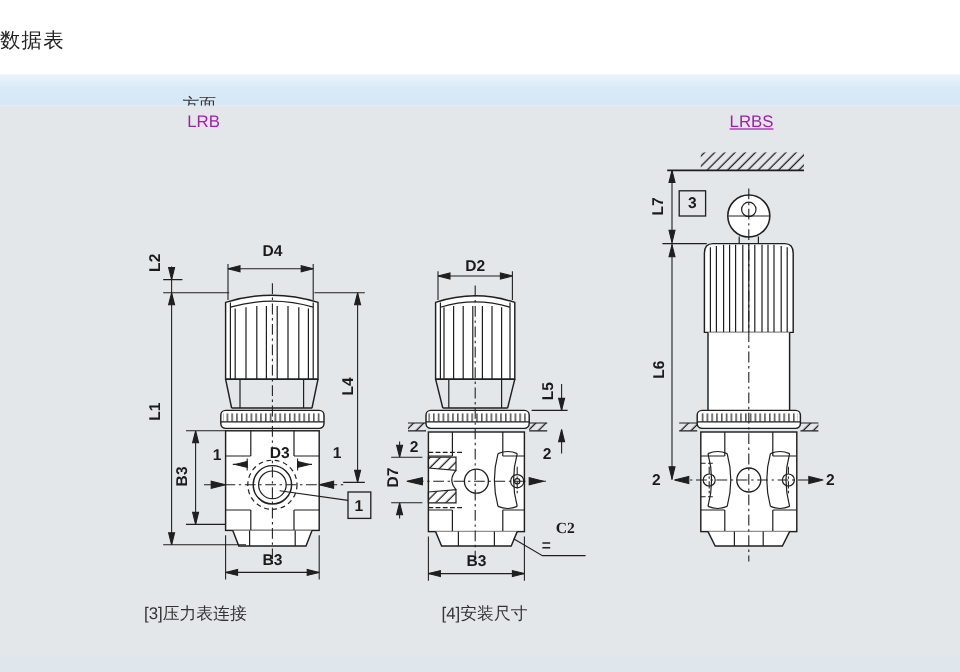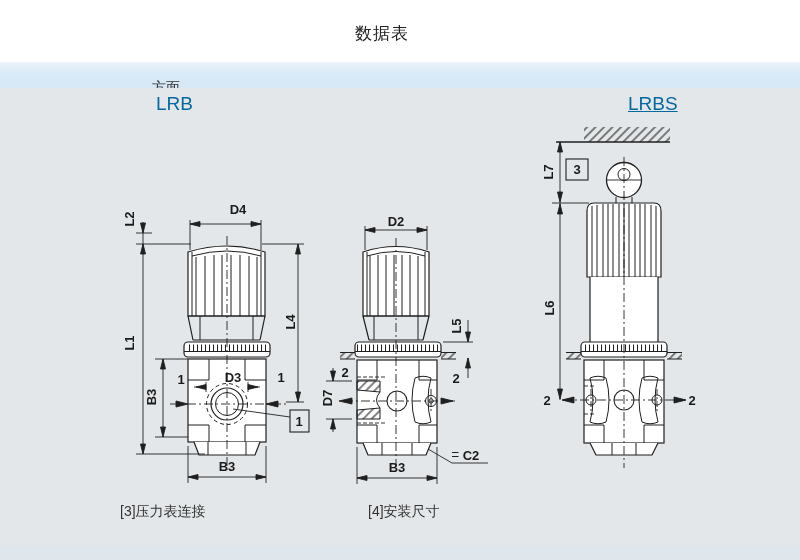--- a/index.html
+++ b/index.html
@@ -1,44 +1,44 @@
 <!DOCTYPE html>
 <html><head>
 <meta charset="utf-8">
 <style>
   html,body { margin:0; padding:0; }
   .page { width:800px; height:560px; position:relative; background:#ffffff;
           font-family:"Liberation Sans", sans-serif; overflow:hidden; }
-  .title { position:absolute; top:22px; left:0; width:764px; text-align:center;
+  .title { position:absolute; top:22px; left:0; width:764px; text-align:left;
            font-size:17px; color:#222; letter-spacing:1px; }
   .band  { position:absolute; left:0; top:62px; width:800px; height:26px;
            background:linear-gradient(180deg,#ecf4fb 0%,#d8e9f7 45%,#d6e8f6 100%); }
   .band-label { position:absolute; left:152px; top:59px; font-size:14px; color:#333;margin-top:20px; }
   .gray  { position:absolute; left:0; top:88px; width:800px; height:472px; background:#e4e7e9; }
   .bottom-strip { position:absolute; left:0; top:546px; width:800px; height:14px; background:#dfe7ed; }
-  .view-label { position:absolute; font-size:19px; color:#0369a1; }
+  .view-label { position:absolute; font-size:14px; color:#a21caf; }
   svg.drawing { position:absolute; left:0; top:0; }
   .dim { position:absolute; font-size:13px; font-weight:bold; color:#1a1a1a;
          transform:translate(-50%,-50%); white-space:nowrap; line-height:1; }
   .dim.v { transform:translate(-50%,-50%) rotate(-90deg); }
   .dim.mask { background:#e4e7e9; padding:0 1px; }
   .foot { position:absolute; font-size:14px; color:#333; }
 </style>
 </head>
 <body>
 
 <div class="page">
 
   <div class="title">数据表</div>
   <div class="band"></div>
   <div class="band-label">方面</div>
   <div class="gray"></div>
 
   <div class="view-label" style="left:156px; top:93px;">LRB</div>
-  <div class="view-label" style="left:628px; top:93px;text-decoration:underline;">LRBS</div>
+  <div class="view-label" style="left:608px; top:93px;text-decoration:underline;">LRBS</div>
 
   <svg class="drawing" width="800" height="560" viewBox="0 0 800 560">
     <defs>
       <pattern id="hatch" patternUnits="userSpaceOnUse" width="6" height="6" patternTransform="rotate(45)">
         <line x1="1" y1="0" x2="1" y2="6" stroke="#1f1f1f" stroke-width="1.1"></line>
       </pattern>
       <pattern id="knurl" patternUnits="userSpaceOnUse" width="4" height="8">
         <line x1="1.5" y1="0" x2="1.5" y2="8" stroke="#1f1f1f" stroke-width="1"></line>
       </pattern>
     </defs>
@@ -242,38 +242,38 @@
         <path d="M560,142 L557.5,152 L562.5,152 Z" fill="#1f1f1f"></path>
         <path d="M560,202 L557.5,192 L562.5,192 Z" fill="#1f1f1f"></path>
         <path d="M560,204 L557.5,214 L562.5,214 Z" fill="#1f1f1f"></path>
         <path d="M560,399 L557.5,389 L562.5,389 Z" fill="#1f1f1f"></path>
         <rect x="566" y="159" width="22" height="21" stroke-width="1.1"></rect>
         <path d="M562,400 L574,397 L574,403 Z M686,400 L674,397 L674,403 Z" fill="#1f1f1f"></path>
       </g>
     </g>
   </svg>
 
-  <span class="dim" style="left:238px; top:209px;text-align:center;">D4</span>
+  <span class="dim" style="left:227px; top:209px;text-align:center;">D4</span>
   <span class="dim v" style="left:129px; top:219px;">L2</span>
   <span class="dim v" style="left:129px; top:343px;">L1</span>
   <span class="dim v" style="left:151px; top:397px;">B3</span>
   <span class="dim" style="left:227px; top:377px;padding-left:12px;">D3</span>
   <span class="dim" style="left:181px; top:379px;">1</span>
   <span class="dim" style="left:281px; top:377px;">1</span>
   <span class="dim" style="left:299px; top:421px;">1</span>
   <span class="dim" style="left:227px; top:466px;">B3</span>
   <span class="dim v" style="left:290px; top:322px;">L4</span>
 
   <span class="dim" style="left:396px; top:221px;text-align:right;">D2</span>
   <span class="dim v" style="left:456px; top:326px;">L5</span>
   <span class="dim v mask" style="left:327px; top:398px;">D7</span>
   <span class="dim" style="left:345px; top:372px;">2</span>
   <span class="dim" style="left:456px; top:378px;">2</span>
   <span class="dim" style="left:397px; top:467px;">B3</span>
-  <span class="dim" style="left:471px; top:455px;">C2</span>
+  <span class="dim" style="left:471px; top:440px;font-family:Liberation Serif, serif;">C2</span>
 
   <span class="dim v" style="left:548px; top:172px;">L7</span>
   <span class="dim" style="left:577px; top:169px;">3</span>
   <span class="dim v" style="left:549px; top:308px;">L6</span>
   <span class="dim" style="left:547px; top:400px;">2</span>
   <span class="dim" style="left:692px; top:400px;">2</span>
 
   <div class="foot" style="left:120px; top:503px;">[3]压力表连接</div>
   <div class="foot" style="left:368px; top:503px;">[4]安装尺寸</div>
 

